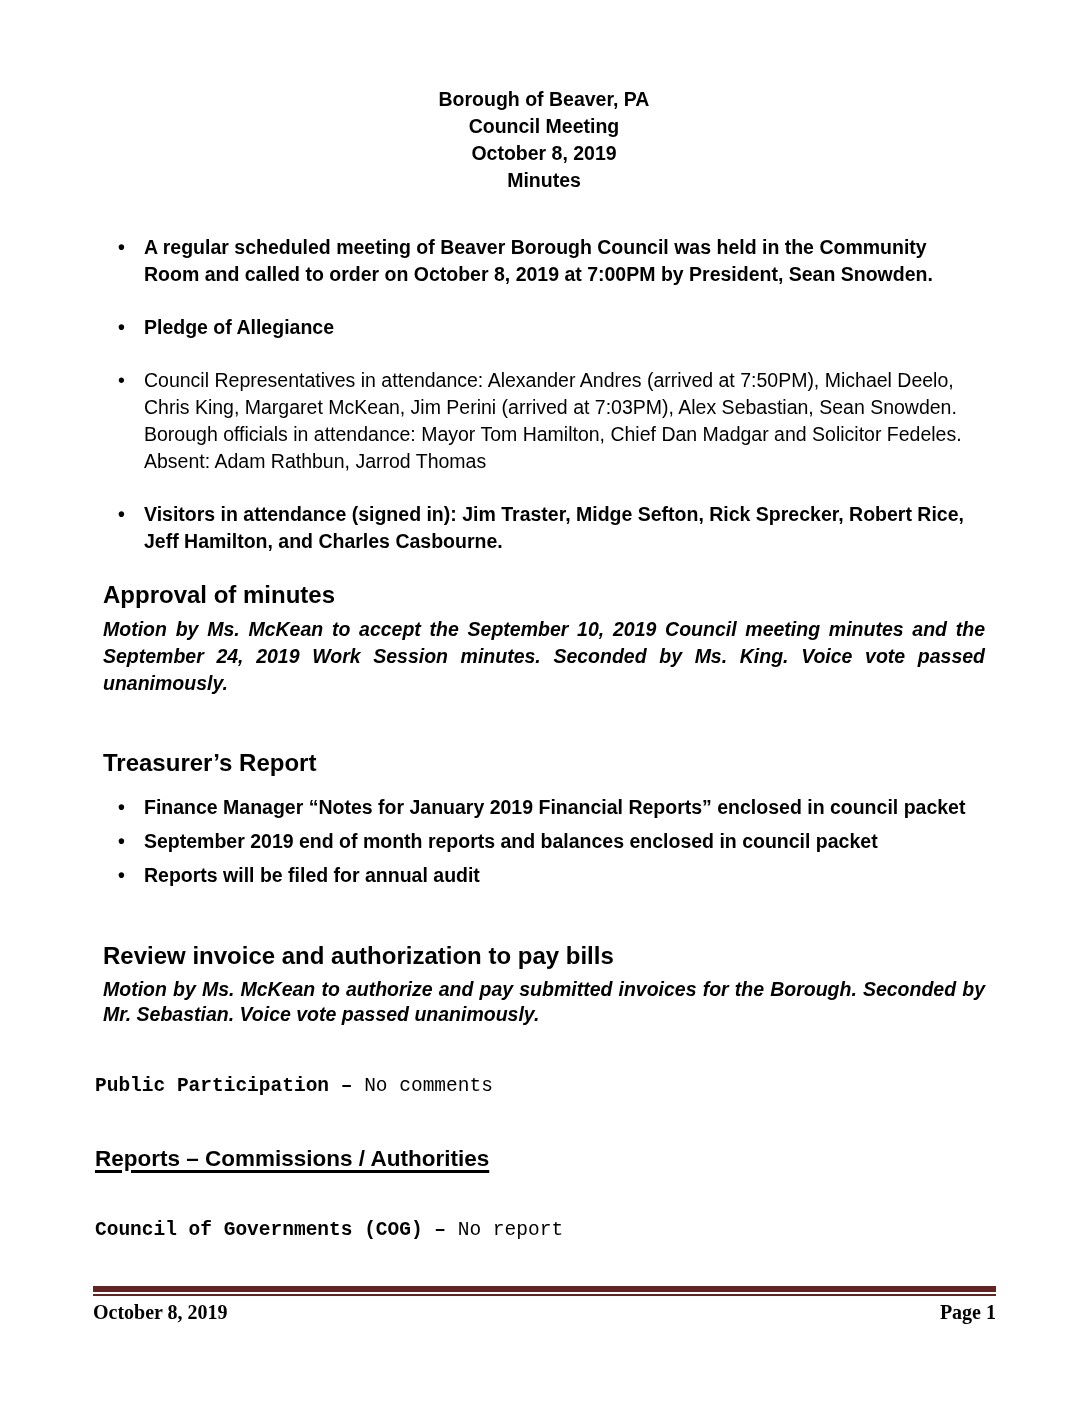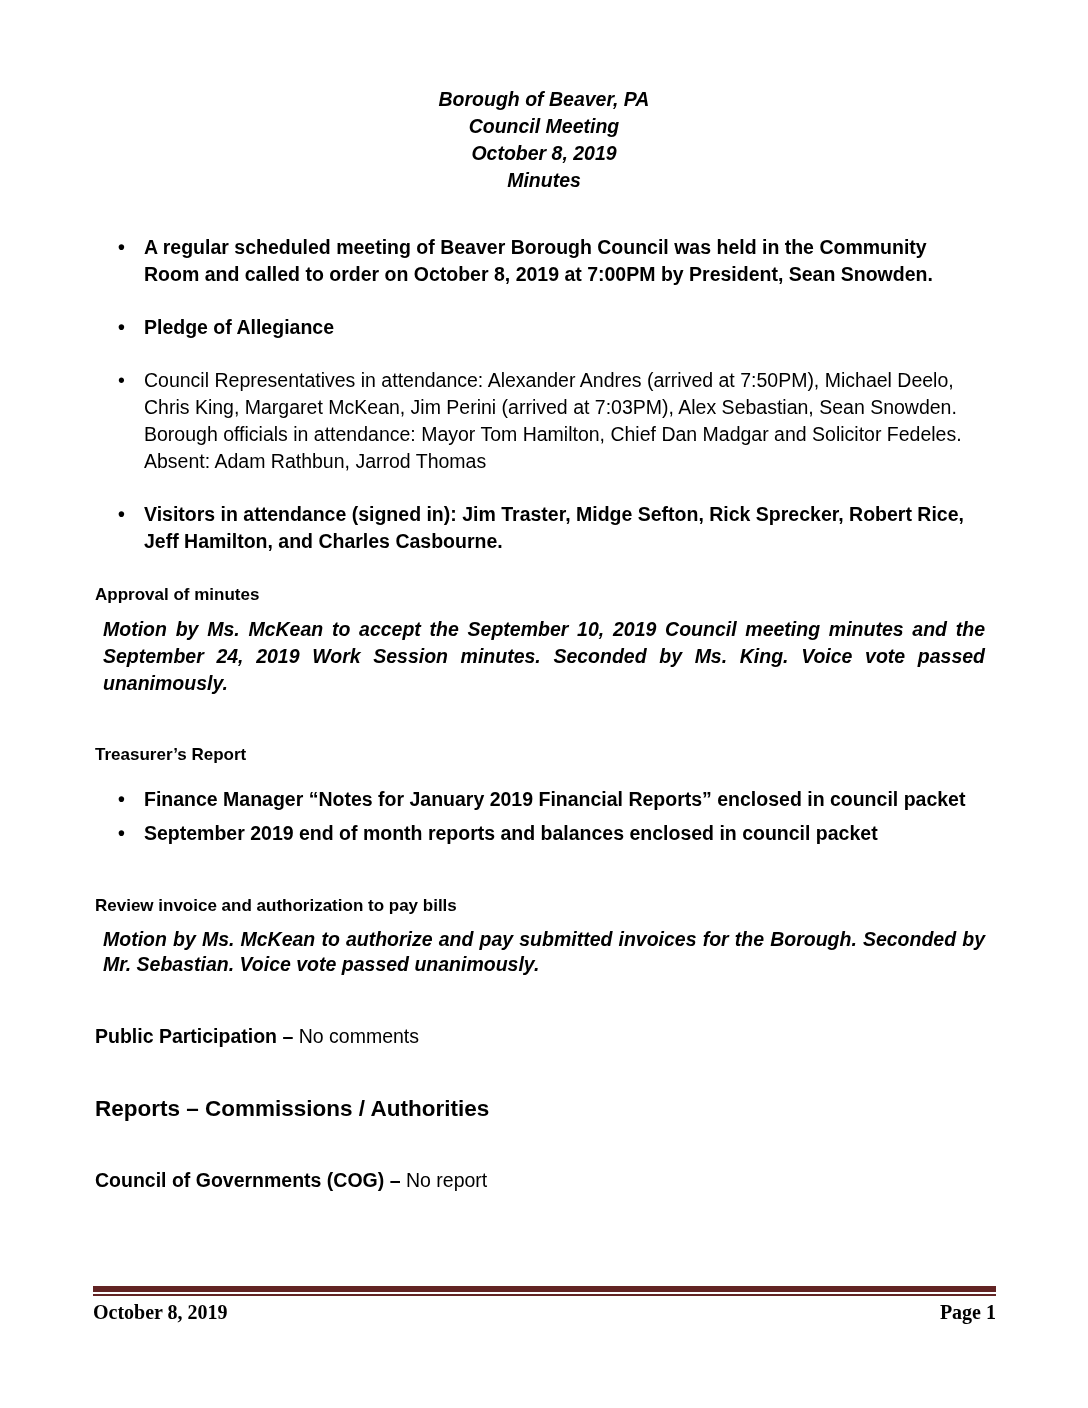--- a/index.html
+++ b/index.html
@@ -15,21 +15,20 @@
     overflow: hidden;
   }
   .page {
     padding: 86px 95px 0 95px;
     box-sizing: border-box;
   }
   .title-block {
     text-align: center;
     font-weight: bold;
     margin-bottom: 40px;
-    font-style: italic;
   }
   ul.blist {
     list-style: none;
     margin: 16px;
     padding: 0;
   }
   ul.blist li {
     position: relative;
     padding-left: 33px;
     margin-bottom: 26px;
@@ -37,40 +36,41 @@
   ul.blist li::before {
     content: "\2022";
     position: absolute;
     left: 7px;
     top: 0;
   }
   ul.blist.tight li { margin-bottom: 4px; }
   .bold { font-weight: bold; }
   .h2 {
     font-weight: bold;
-    margin: 0;
-    font-size: 17px;
+    margin: 8px;
+    font-size: 24px;
   }
   .motion {
     font-weight: bold;
     font-style: italic;
     text-align: justify;
     margin: 8px;
   }
   .motion.wide { line-height: 25px; }
   .sp36 { height: 36px; }
   .sp28 { height: 28px; }
   .sp38 { height: 38px; }
   .sp45 { height: 45px; }
   .sp42 { height: 42px; }
   .treasurer-list { line-height: 30px; }
-  .label-line { margin: 0; }
+  .label-line { margin: 0; font-family: Liberation Mono, monospace; }
   .reports-heading {
     font-weight: bold;
     font-size: 22.5px;
+    text-decoration: underline;
     text-decoration-thickness: 2.5px;
     text-underline-offset: 4px;
     margin: 0;
   }
   .footer {
     position: absolute;
     left: 93px;
     right: 92px;
     top: 1286px;
   }
@@ -107,20 +107,21 @@
 
   <div class="h2">Approval of minutes</div>
   <p class="motion">Motion by Ms. McKean to accept the September 10, 2019 Council meeting minutes and the September 24, 2019 Work Session minutes.  Seconded by Ms. King. Voice vote passed unanimously.</p>
 
   <div class="sp36"></div>
 
   <div class="h2">Treasurer’s Report</div>
   <ul class="blist tight treasurer-list bold">
     <li>Finance Manager “Notes for January 2019 Financial Reports” enclosed in council packet</li>
     <li>September 2019 end of month reports and balances enclosed in council packet</li>
+    <li>Reports will be filed for annual audit</li>
   </ul>
 
   <div class="sp28"></div>
 
   <div class="h2">Review invoice and authorization to pay bills</div>
   <p class="motion wide">Motion by Ms. McKean to authorize and pay submitted invoices for the Borough. Seconded by Mr. Sebastian. Voice vote passed unanimously.</p>
 
   <div class="sp38"></div>
 
   <p class="label-line"><span class="bold">Public Participation – </span><span>No comments</span></p>

